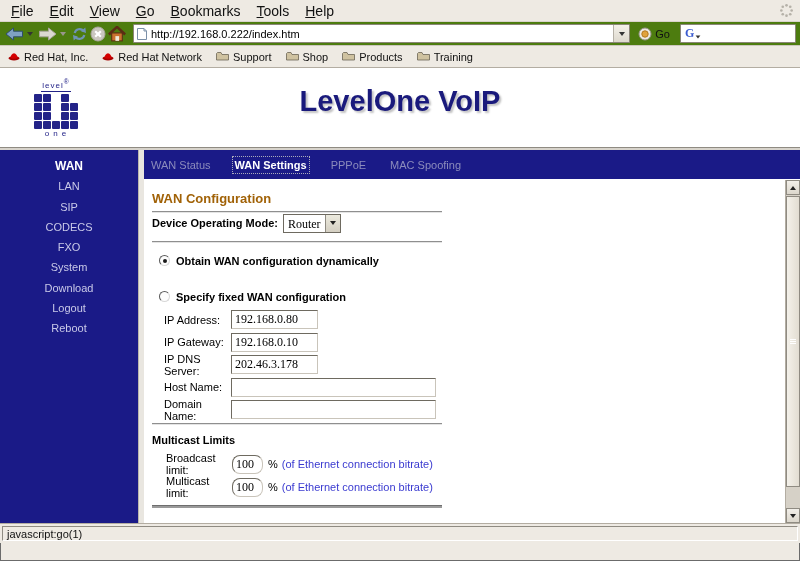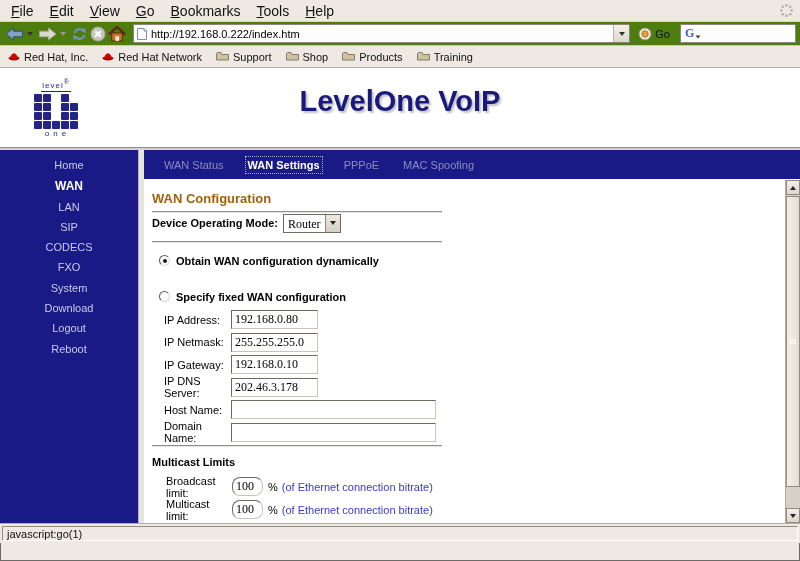--- a/index.html
+++ b/index.html
@@ -103,21 +103,21 @@
   .sidebar { width: 138px; background: #1a1a87; padding-top: 5px; }
   .side-item {
     height: 20px; display: flex; align-items: center; justify-content: center;
     font-size: 11px; color: #c9c9e8; margin-bottom: 0.3px;
   }
   .side-item.active { color: #fff; font-weight: bold; font-size: 12px; height: 21px; }
   .vframe-border { width: 6px; background: #e9e6e0; border-left: 1px solid #bbb6ac; }
   .content-frame { flex: 1; display: flex; flex-direction: column; background: #fff; }
   .tabbar {
     height: 29px; background: #1a1a87; display: flex; align-items: center;
-    gap: 24px; padding-left: 20px; flex: none;
+    gap: 24px; padding-left: 7px; flex: none;
   }
   .tab { font-size: 11px; color: #8c8cbc; white-space: nowrap; }
   .tab.active { color: #fff; font-weight: bold; outline: 1px dotted #aab; outline-offset: 2px; }
   .content-body { flex: 1; position: relative; padding-left: 8px; overflow: hidden; }
   .scrollbar {
     position: absolute; right: 0; top: 1px; bottom: 0; width: 15px;
     background: #d6d1c7; border-left: 1px solid #b3ada2;
   }
   .sb-btn {
     position: absolute; left: 0; right: 0; height: 15px;
@@ -354,21 +354,20 @@
         <div class="logo-one">one</div>
       </div>
       <div class="brand-title">LevelOne VoIP</div>
     </div>
 
     <div class="hframe-border"></div>
 
     <div class="frames">
 
       <div class="sidebar">
-        <div class="side-item">Home</div>
         <div class="side-item active">WAN</div>
         <div class="side-item">LAN</div>
         <div class="side-item">SIP</div>
         <div class="side-item">CODECS</div>
         <div class="side-item">FXO</div>
         <div class="side-item">System</div>
         <div class="side-item">Download</div>
         <div class="side-item">Logout</div>
         <div class="side-item">Reboot</div>
       </div>
@@ -406,24 +405,20 @@
             <span class="radio"></span>
             <span class="bold-label">Specify fixed WAN configuration</span>
           </div>
 
           <div class="fields">
             <div class="field-row">
               <span class="plain-label field-label">IP Address:</span>
               <input class="txt narrow" value="192.168.0.80" style="">
             </div>
             <div class="field-row">
-              <span class="plain-label field-label">IP Netmask:</span>
-              <input class="txt narrow" value="255.255.255.0" style="">
-            </div>
-            <div class="field-row">
               <span class="plain-label field-label">IP Gateway:</span>
               <input class="txt narrow" value="192.168.0.10" style="">
             </div>
             <div class="field-row">
               <span class="plain-label field-label">IP DNS Server:</span>
               <input class="txt narrow" value="202.46.3.178" style="">
             </div>
             <div class="field-row">
               <span class="plain-label field-label">Host Name:</span>
               <input class="txt wide" value="" style="">

